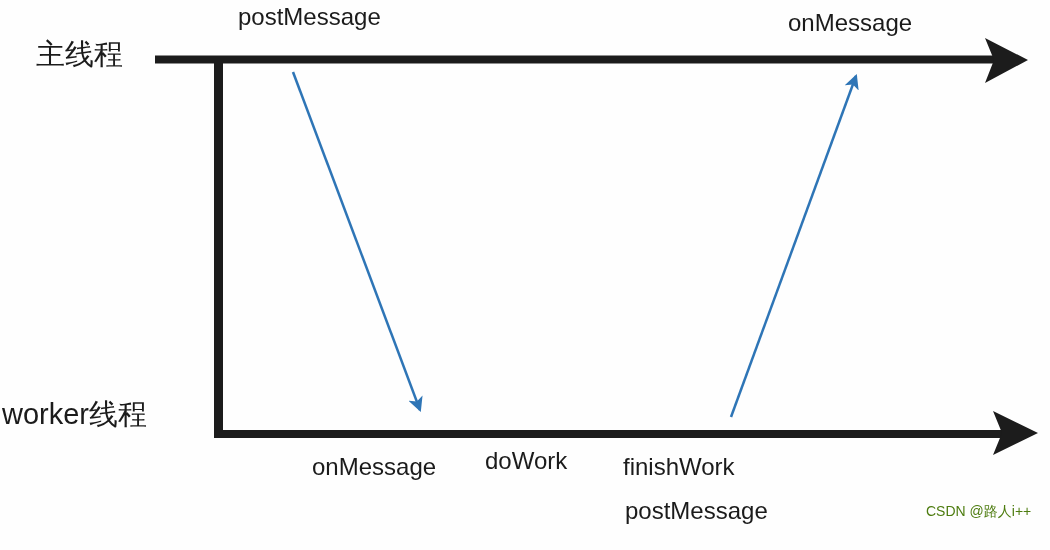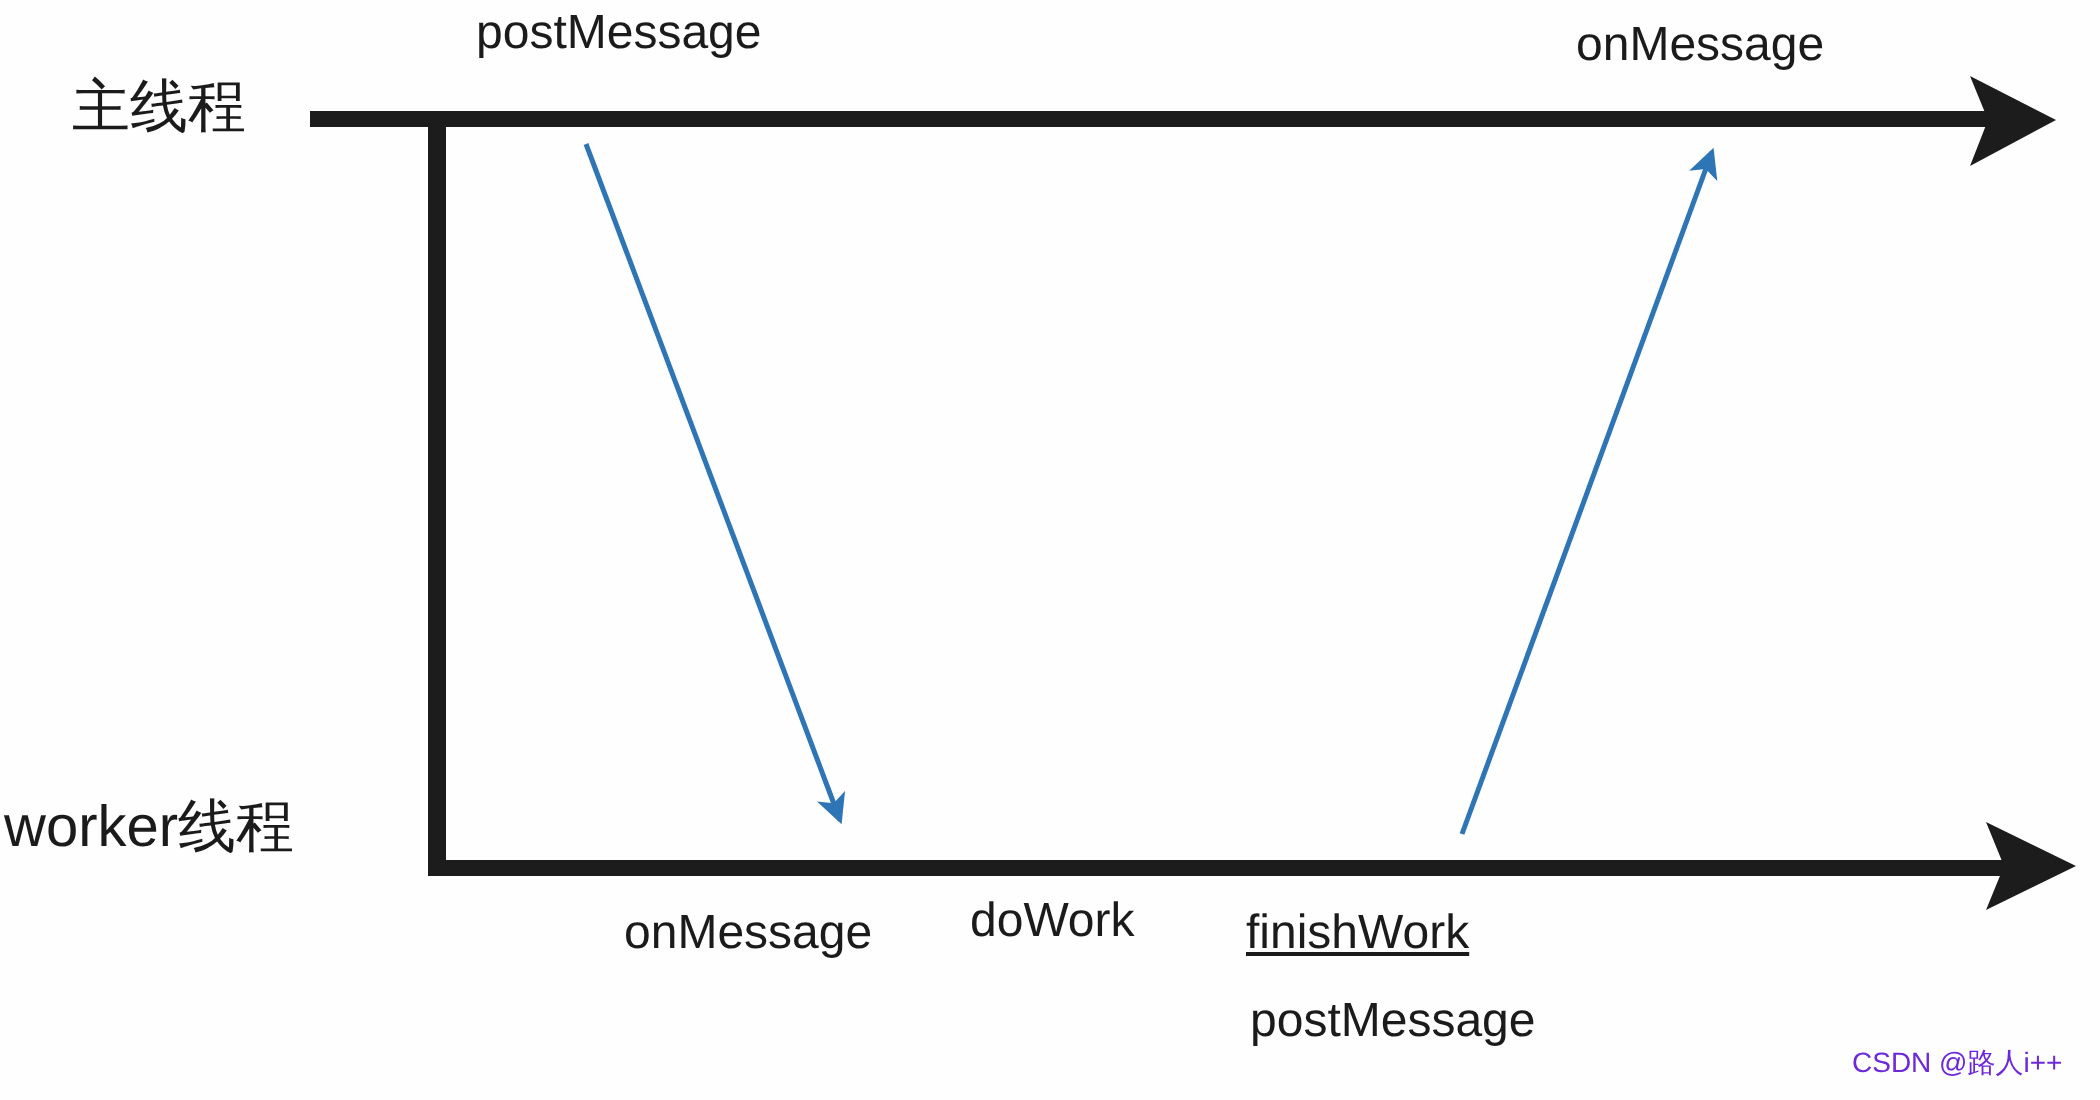--- a/index.html
+++ b/index.html
@@ -26,34 +26,34 @@
     line-height: 1;
     white-space: nowrap;
     font-size: 24px;
   }
   .label-cjk {
     font-size: 29px;
   }
   .watermark {
     position: absolute;
     left: 926px;
-    top: 524px;
+    top: 504px;
     font-size: 14px;
     line-height: 1;
-    color: #6d28d9;
+    color: #4d7c0f;
     white-space: nowrap;
   }
   
   .lbl-main-thread   { left: 36px;  top: 40px; }
   .lbl-post-top      { left: 238px; top: 5px;  }
   .lbl-on-top        { left: 788px; top: 11px; }
   .lbl-worker-thread { left: 2px;   top: 400px; }
   .lbl-on-bottom     { left: 312px; top: 455px; }
   .lbl-dowork        { left: 485px; top: 449px; }
-  .lbl-finishwork    { left: 623px; top: 455px; text-decoration: underline; }
+  .lbl-finishwork    { left: 623px; top: 455px; }
   .lbl-post-bottom   { left: 625px; top: 499px; }
 </style>
 </head>
 <body>
 
 <div class="stage">
 
   <svg class="diagram-svg" width="1050" height="550" viewBox="0 0 1050 550">
     <defs>
       <marker id="blueArrowHead" viewBox="0 0 10 10" refX="8.5" refY="5" markerWidth="6" markerHeight="6" orient="auto-start-reverse" markerUnits="strokeWidth">

